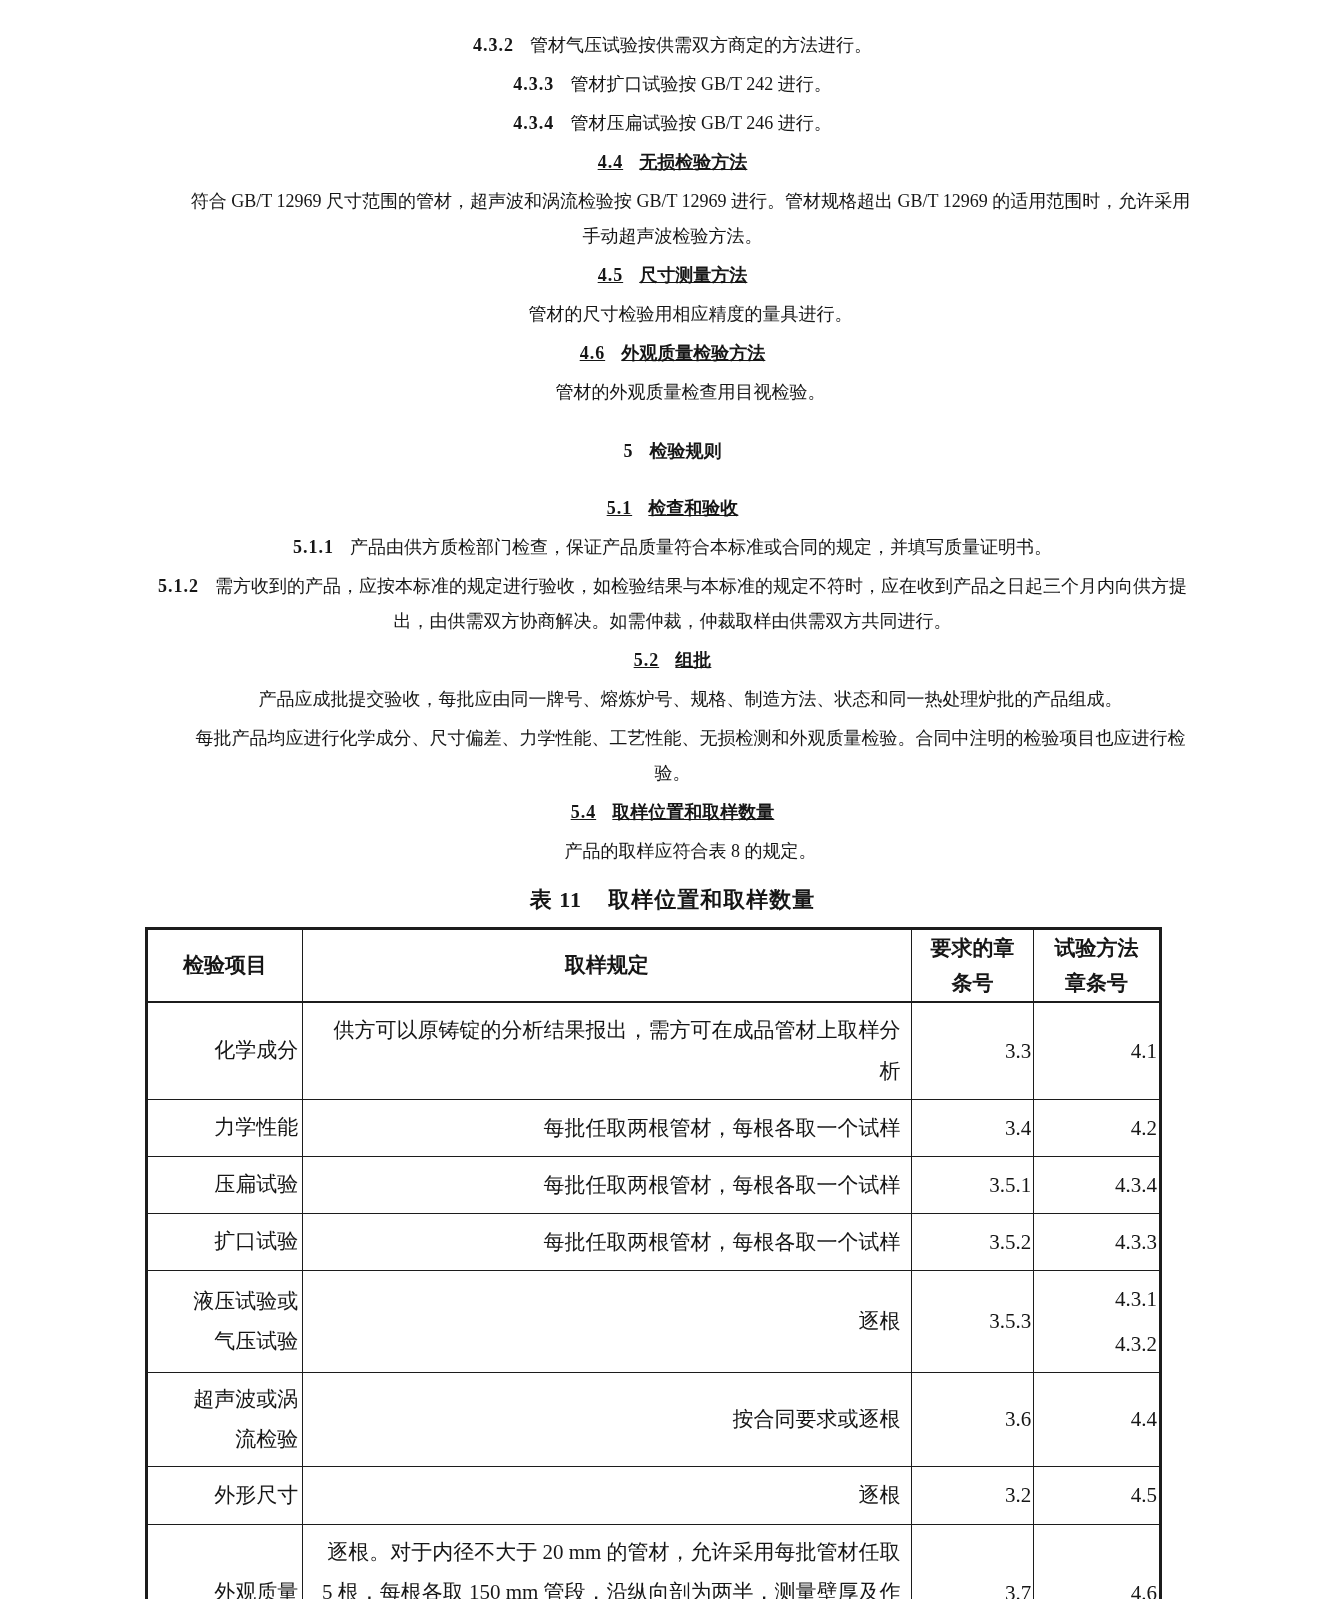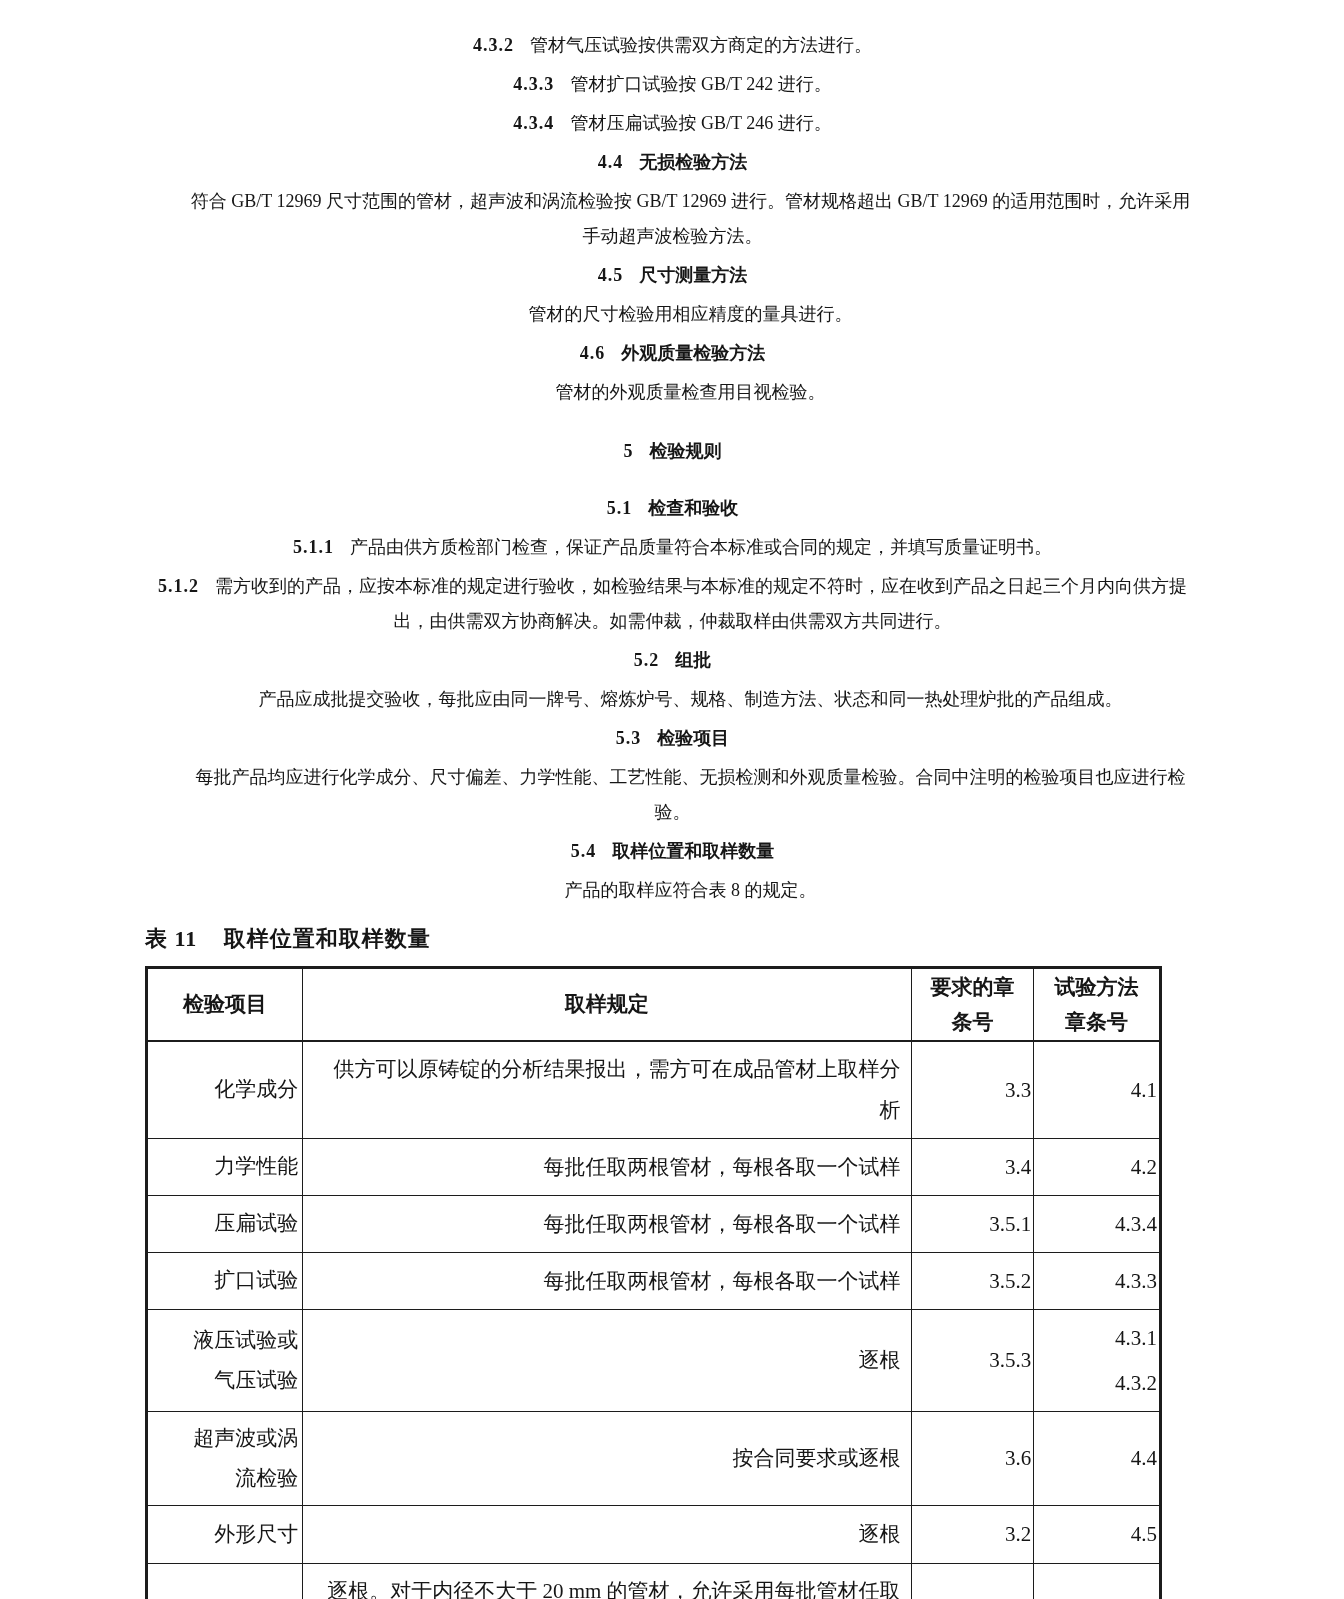--- a/index.html
+++ b/index.html
@@ -4,24 +4,24 @@
 <style>
   html,body{margin:0;padding:0;background:#e8e8e8;}
   .doc{
     width:1344px;height:1599px;background:#ffffff;box-sizing:border-box;
     padding:24px 144px 0 145px;overflow:hidden;position:relative;
     font-family:"Liberation Serif","DejaVu Serif",serif;color:#161616;
   }
   .block{margin:4px;font-size:18px;line-height:35px;text-align:center;}
   .block .num{font-weight:bold;margin-right:0.9em;letter-spacing:1px;}
   .block.h1{font-weight:bold;margin-top:24px;margin-bottom:22px;}
-  .block.h2{font-weight:bold;}
+  .block.h2{font-weight:bold;text-decoration:underline;}
   .block.para{text-indent:2em;}
   .caption{
-    text-align:left;font-weight:bold;font-size:22px;margin:16px 0 12px;
+    text-align:center;font-weight:bold;font-size:22px;margin:16px 0 12px;
     letter-spacing:1px;
   }
   .caption .cap-no{margin-right:1.2em;}
   table.sampling{
     width:1017px;border-collapse:collapse;border:3px solid #1c1c1c;
     table-layout:fixed;
   }
   table.sampling th,table.sampling td{
     border:1.5px solid #1c1c1c;font-size:21px;vertical-align:middle;
     font-weight:normal;
@@ -50,21 +50,20 @@
       <p class="block h2"><span class="num">4.5</span><span>尺寸测量方法</span></p>
       <p class="block para">管材的尺寸检验用相应精度的量具进行。</p>
       <p class="block h2"><span class="num">4.6</span><span>外观质量检验方法</span></p>
       <p class="block para">管材的外观质量检查用目视检验。</p>
       <p class="block h1"><span class="num">5</span><span>检验规则</span></p>
       <p class="block h2"><span class="num">5.1</span><span>检查和验收</span></p>
       <p class="block clause"><span class="num">5.1.1</span><span>产品由供方质检部门检查，保证产品质量符合本标准或合同的规定，并填写质量证明书。</span></p>
       <p class="block clause"><span class="num">5.1.2</span><span>需方收到的产品，应按本标准的规定进行验收，如检验结果与本标准的规定不符时，应在收到产品之日起三个月内向供方提出，由供需双方协商解决。如需仲裁，仲裁取样由供需双方共同进行。</span></p>
       <p class="block h2"><span class="num">5.2</span><span>组批</span></p>
       <p class="block para">产品应成批提交验收，每批应由同一牌号、熔炼炉号、规格、制造方法、状态和同一热处理炉批的产品组成。</p>
-      <p class="block h2"><span class="num">5.3</span><span>检验项目</span></p>
       <p class="block para">每批产品均应进行化学成分、尺寸偏差、力学性能、工艺性能、无损检测和外观质量检验。合同中注明的检验项目也应进行检验。</p>
       <p class="block h2"><span class="num">5.4</span><span>取样位置和取样数量</span></p>
       <p class="block para">产品的取样应符合表 8 的规定。</p>
     </div>
 
   <div class="caption">
     <span class="cap-no">表 11</span><span>取样位置和取样数量</span>
   </div>
 
   <table class="sampling">

